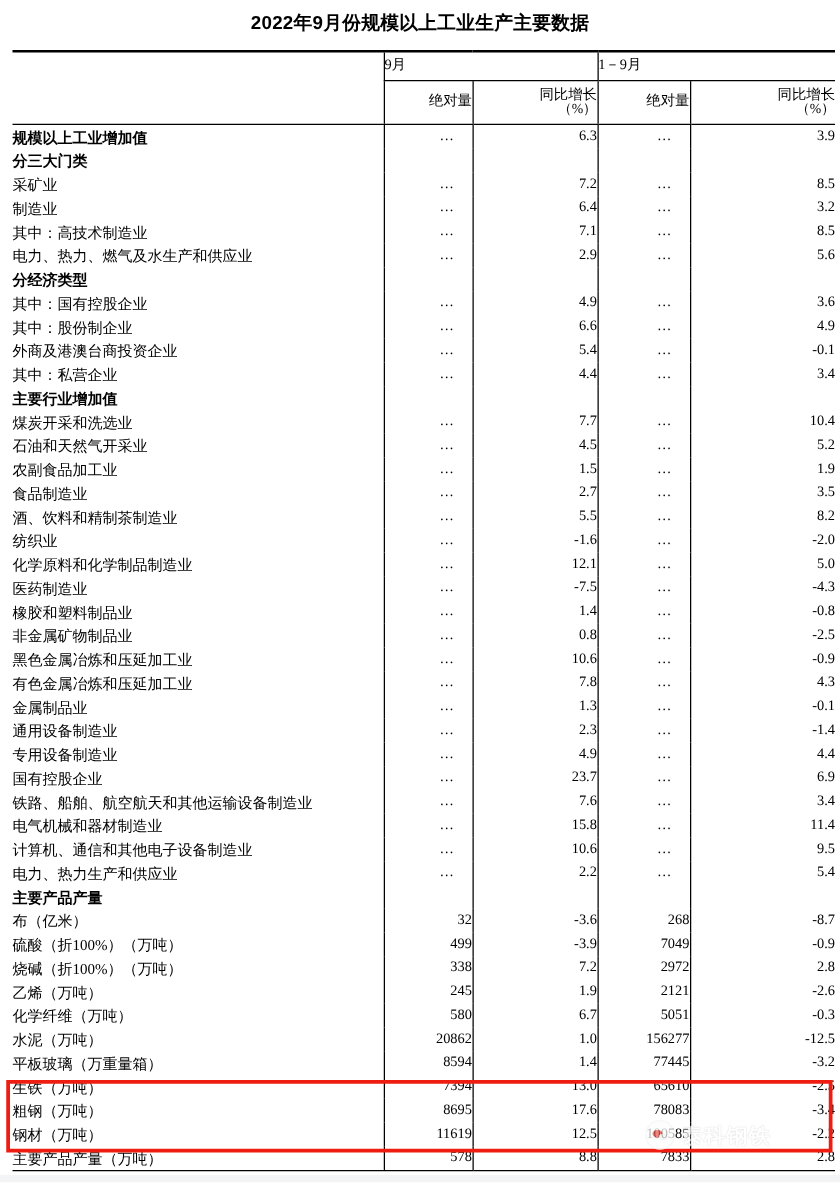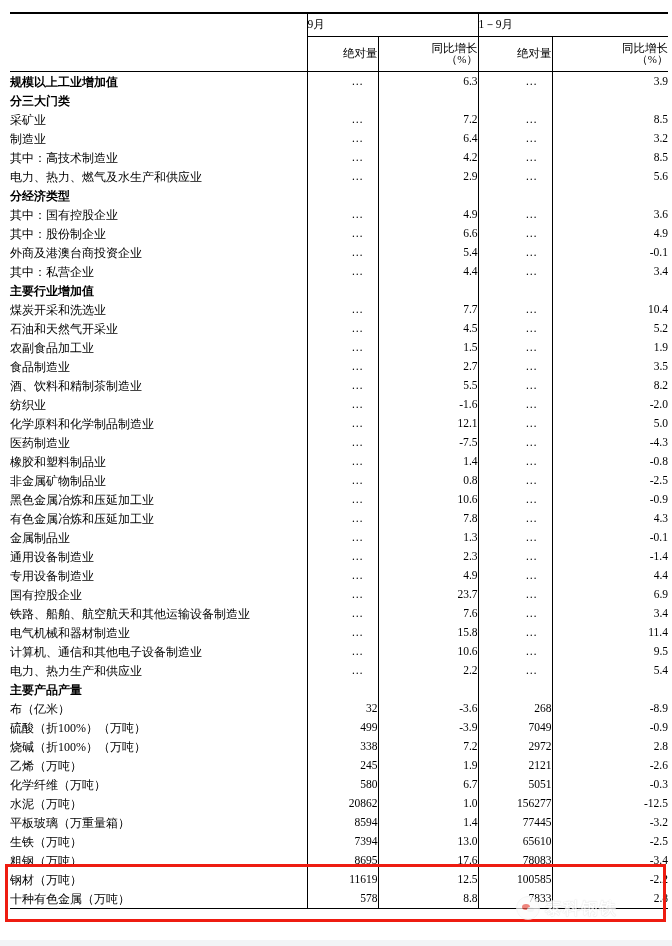--- a/index.html
+++ b/index.html
@@ -170,20 +170,21 @@
     width: 672px;
     height: 6px;
     background: #f2f4f6;
   }
 </style>
 </head>
 <body>
 
 <div id="page">
 
+  <div class="title">2022年9月份规模以上工业生产主要数据</div>
 
   <table class="data">
     <colgroup>
       <col class="c-label">
         <col class="c-a1">
         <col class="c-b1">
         <col class="c-a2">
         <col class="c-b2">
     </colgroup>
     <thead>
@@ -234,21 +235,21 @@
         <tr>
           <td class="lbl i1">制造业</td>
           <td class="num dots">…</td>
           <td class="num">6.4</td>
           <td class="num dots">…</td>
           <td class="num">3.2</td>
         </tr>
         <tr>
           <td class="lbl i2">其中：高技术制造业</td>
           <td class="num dots">…</td>
-          <td class="num">4.2</td>
+          <td class="num">7.1</td>
           <td class="num dots">…</td>
           <td class="num">8.5</td>
         </tr>
         <tr>
           <td class="lbl i1">电力、热力、燃气及水生产和供应业</td>
           <td class="num dots">…</td>
           <td class="num">2.9</td>
           <td class="num dots">…</td>
           <td class="num">5.6</td>
         </tr>
@@ -439,21 +440,21 @@
           <td class="num"></td>
           <td class="num"></td>
           <td class="num"></td>
           <td class="num"></td>
         </tr>
         <tr>
           <td class="lbl i1">布（亿米）</td>
           <td class="num">32</td>
           <td class="num">-3.6</td>
           <td class="num">268</td>
-          <td class="num">-8.9</td>
+          <td class="num">-8.7</td>
         </tr>
         <tr>
           <td class="lbl i1">硫酸（折100%）（万吨）</td>
           <td class="num">499</td>
           <td class="num">-3.9</td>
           <td class="num">7049</td>
           <td class="num">-0.9</td>
         </tr>
         <tr>
           <td class="lbl i1">烧碱（折100%）（万吨）</td>
@@ -505,21 +506,21 @@
           <td class="num">-3.4</td>
         </tr>
         <tr>
           <td class="lbl i1">钢材（万吨）</td>
           <td class="num">11619</td>
           <td class="num">12.5</td>
           <td class="num">100585</td>
           <td class="num">-2.2</td>
         </tr>
         <tr class=" last">
-          <td class="lbl i1">十种有色金属（万吨）</td>
+          <td class="lbl i1">主要产品产量（万吨）</td>
           <td class="num">578</td>
           <td class="num">8.8</td>
           <td class="num">7833</td>
           <td class="num">2.8</td>
         </tr>
       </tbody>
   </table>
 
   <div id="redbox" style="border-color: rgb(238, 28, 17);"></div>
 

